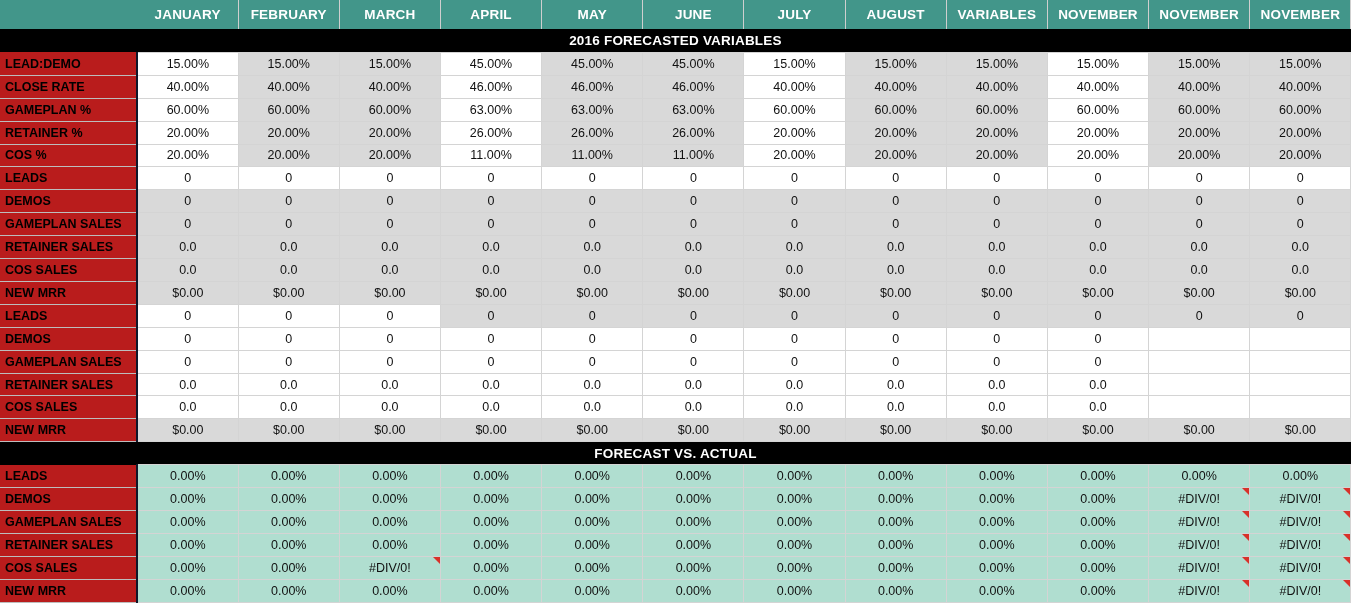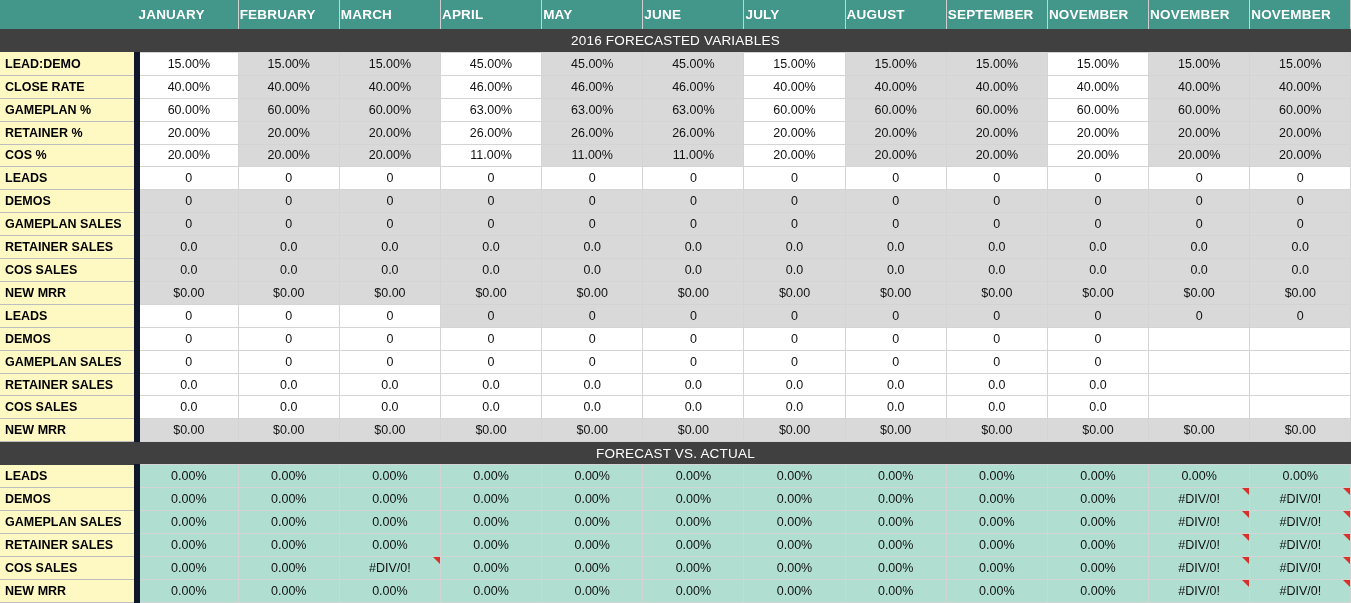--- a/index.html
+++ b/index.html
@@ -26,48 +26,48 @@
   tr.header-row { height: 27px; }
   td.corner-cell {
     background: #42968a;
     border-right: 1px solid #42968a;
   }
   td.month-header {
     background: #42968a;
     color: #ffffff;
     font-weight: bold;
     font-size: 13.5px;
-    text-align: left;
+    text-align: center;
     letter-spacing: 0.2px;
     border-left: 1px solid #cfcfcf;
     border-right: 1px solid #cfcfcf;
     white-space: nowrap;
   }
 
   
   tr.banner-row { height: 21px; }
   td.section-banner {
-    background: #404040;
+    background: #000000;
     color: #ffffff;
-    font-weight: normal;
+    font-weight: bold;
     font-size: 13.5px;
     text-align: center;
     letter-spacing: 0.2px;
   }
 
   
   tr.data-row { height: 21px; }
   td.row-label {
-    background: #fef9c3;
+    background: #b91c1c;
     color: #000000;
     font-weight: bold;
     font-size: 12.5px;
     padding-left: 5px;
     border-bottom: 1px solid #bdbdbd;
-    border-right: 6px solid #0f172a;
+    border-right: 2px solid #0f172a;
     white-space: nowrap;
   }
   td.cell {
     text-align: center;
     font-size: 12.5px;
     color: #111111;
     border: 1px solid #d4d4d4;
     position: relative;
     white-space: nowrap;
   }
@@ -111,21 +111,21 @@
       <tr class="header-row">
         <td class="corner-cell"></td>
         <td class="month-header">JANUARY</td>
         <td class="month-header">FEBRUARY</td>
         <td class="month-header">MARCH</td>
         <td class="month-header">APRIL</td>
         <td class="month-header">MAY</td>
         <td class="month-header">JUNE</td>
         <td class="month-header">JULY</td>
         <td class="month-header">AUGUST</td>
-        <td class="month-header">SEPTEMBER</td>
+        <td class="month-header">VARIABLES</td>
         <td class="month-header">NOVEMBER</td>
         <td class="month-header">NOVEMBER</td>
         <td class="month-header">NOVEMBER</td>
       </tr>
       <tr class="banner-row">
         <td class="section-banner" colspan="13">2016 FORECASTED VARIABLES</td>
       </tr>
       <tr class="data-row">
         <td class="row-label">LEAD:DEMO</td>
         <td class="cell bg-white"><span>15.00%</span></td>

